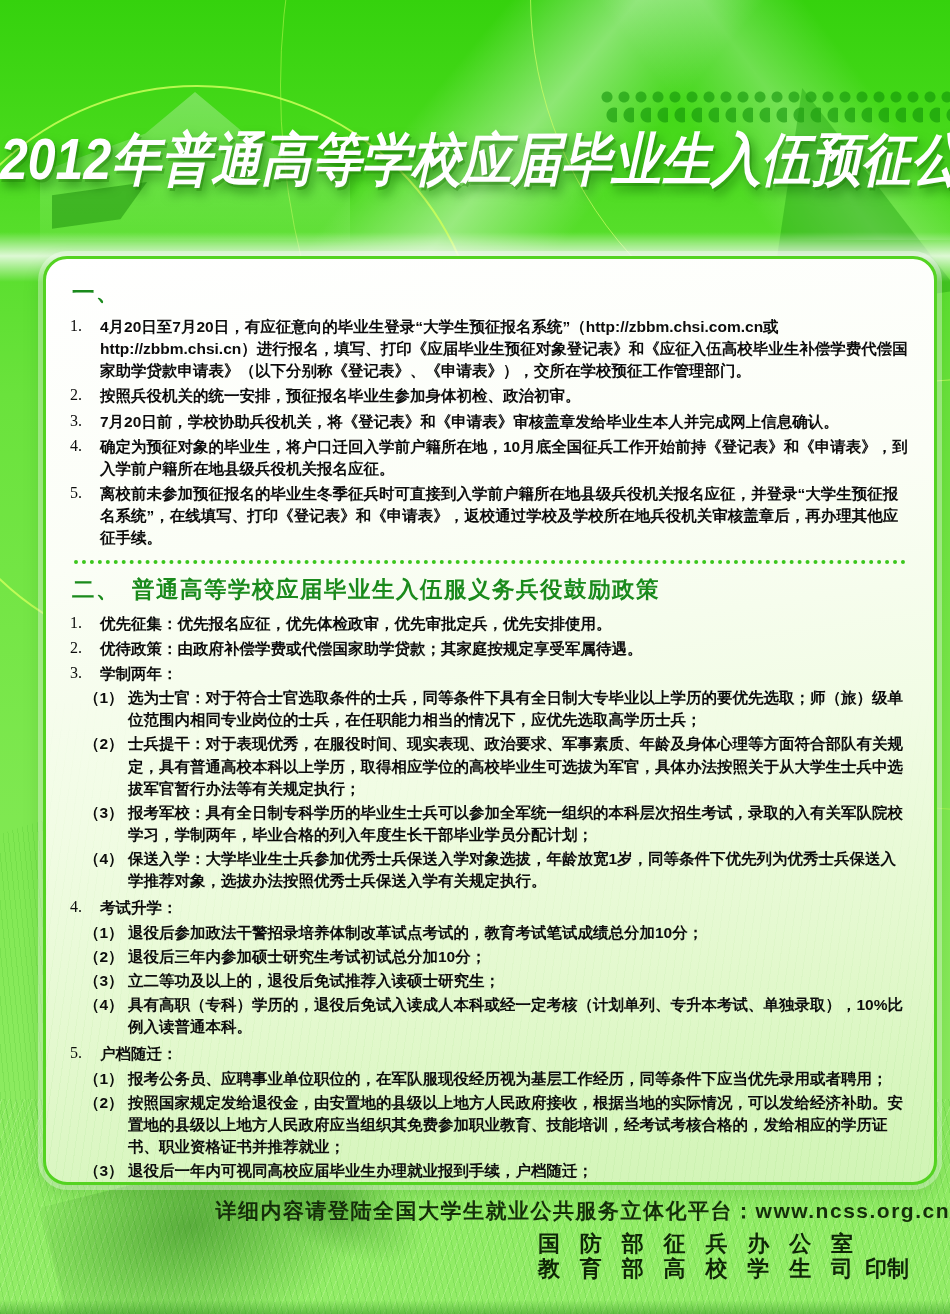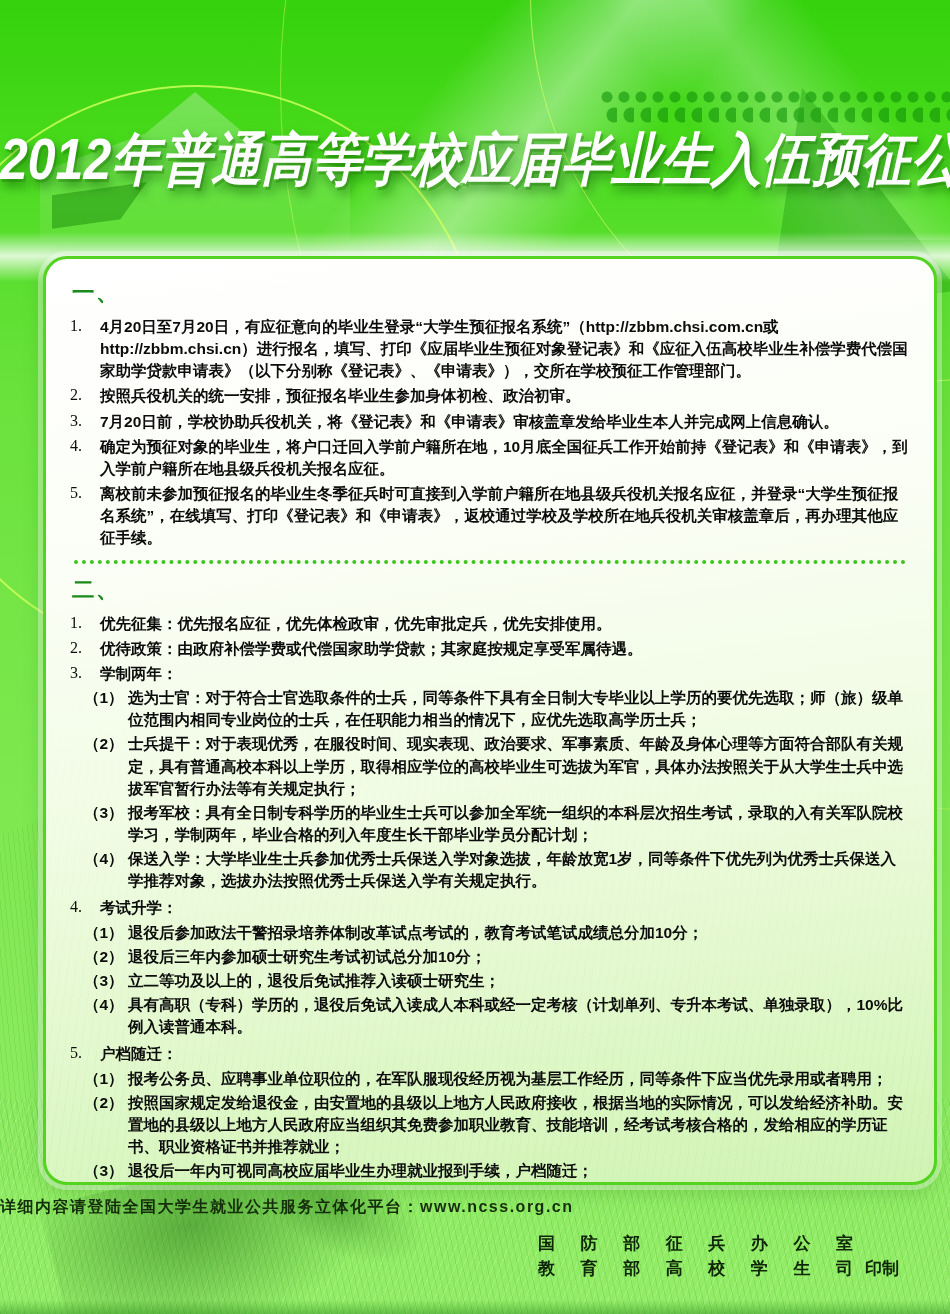--- a/index.html
+++ b/index.html
@@ -69,24 +69,24 @@
   .sec-head{display:flex;align-items:baseline;gap:12px;margin:6px 0 8px 2px;
     color:#1a8a1c;font-weight:800;font-size:22.5px;letter-spacing:1.5px;}
   .item{display:grid;grid-template-columns:30px 1fr;margin:3px 0;}
   .num{font-family:"Liberation Serif", serif;font-size:16px;padding-top:1px;}
   .txt{font-size:15.5px;line-height:1.43;font-weight:600;}
   .subs{margin-left:-16px;margin-top:2px;}
   .sub{display:grid;grid-template-columns:44px 1fr;margin:2px 0;}
   .sub .mark{font-size:15.5px;font-weight:600;}
   .divider{border-top:4px dotted #3cc61d;margin:10px 4px 10px 4px;height:0;}
   
-  .notice{position:absolute;top:1197px;left:0;width:100%;text-align:left;z-index:6;
-    font-size:16px;font-weight:bold;color:#142e0a;letter-spacing:1.5px;}
+  .notice{position:absolute;top:1197px;left:0;width:100%;text-align:right;z-index:6;
+    font-size:21px;font-weight:bold;color:#142e0a;letter-spacing:1.5px;}
   .publisher{position:absolute;left:538px;top:1231px;width:390px;z-index:6;
-    font-size:17px;font-weight:bold;color:#0e2607;line-height:25px;}
+    font-size:22px;font-weight:bold;color:#0e2607;line-height:25px;}
   .jchars{display:inline-block;width:315px;text-align:justify;text-align-last:justify;}
   .pub-suffix{display:inline-block;margin-left:12px;}
   .pub-line3{letter-spacing:0;}
 </style>
 </head>
 <body>
 
 <div class="poster">
 
   <div class="beam-a"></div>
@@ -132,20 +132,21 @@
     </div>
     <div class="item">
       <span class="num">5.</span>
       <span class="txt">离校前未参加预征报名的毕业生冬季征兵时可直接到入学前户籍所在地县级兵役机关报名应征，并登录“大学生预征报名系统”，在线填写、打印《登记表》和《申请表》，返校通过学校及学校所在地兵役机关审核盖章后，再办理其他应征手续。</span>
     </div>
 
     <div class="divider"></div>
 
     <div class="sec-head">
       <span>二、</span>
+      <span>普通高等学校应届毕业生入伍服义务兵役鼓励政策</span>
     </div>
 
     <div class="item">
       <span class="num">1.</span>
       <span class="txt">优先征集：优先报名应征，优先体检政审，优先审批定兵，优先安排使用。</span>
     </div>
     <div class="item">
       <span class="num">2.</span>
       <span class="txt">优待政策：由政府补偿学费或代偿国家助学贷款；其家庭按规定享受军属待遇。</span>
     </div>

